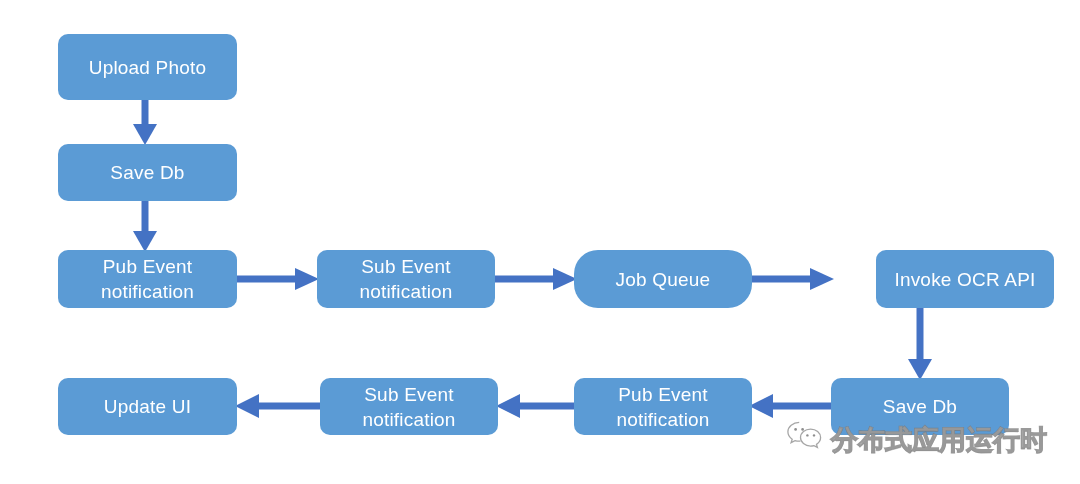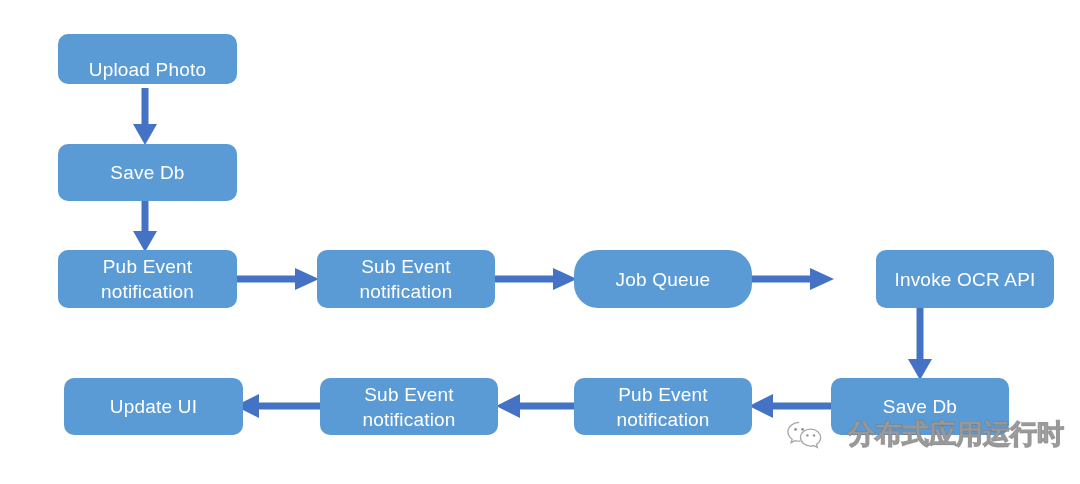--- a/index.html
+++ b/index.html
@@ -42,43 +42,43 @@
     position: absolute;
     z-index: 2;
   }
   .arrow svg { display: block; overflow: visible; }
   
   #watermark {
     position: absolute;
     left: 786px;
     top: 419px;
     display: flex;
-    align-items: flex-start;
-    gap: 24px;
+    align-items: flex-end;
+    gap: 7px;
     z-index: 6;
     pointer-events: none;
   }
   #watermark .wm-text {
     font-size: 27px;
     line-height: 30px;
     font-weight: 700;
     color: rgba(255,255,255,0.92);
     -webkit-text-stroke: 1.2px rgba(120,120,120,0.75);
     text-shadow: 0 1px 0 rgba(120,120,120,0.35);
     font-family: "DejaVu Sans", sans-serif;
     white-space: nowrap;
   }
   #watermark .wm-logo { display: block; }
 </style>
 </head>
 <body>
 
 <div id="canvas">
 
-  <div class="node" style="left:58px;  top:34px;  width:179px; height:50px;align-items:flex-end;">
+  <div class="node" style="left:58px;  top:34px;  width:179px; height:66px;">
     <span class="node-label">Upload Photo</span>
   </div>
 
   <div class="node" style="left:58px;  top:144px; width:179px; height:57px;">
     <span class="node-label">Save Db</span>
   </div>
 
   <div class="node" style="left:58px;  top:250px; width:179px; height:58px;">
     <span class="node-label">Pub Event
 notification</span>
@@ -104,21 +104,21 @@
   <div class="node" style="left:574px; top:378px; width:178px; height:57px;">
     <span class="node-label">Pub Event
 notification</span>
   </div>
 
   <div class="node" style="left:320px; top:378px; width:178px; height:57px;">
     <span class="node-label">Sub Event
 notification</span>
   </div>
 
-  <div class="node" style="left:64px;  top:378px; width:179px; height:57px;">
+  <div class="node" style="left:58px;  top:378px; width:179px; height:57px;">
     <span class="node-label">Update UI</span>
   </div>
 
   <div class="arrow" style="left:130px; top:88px; width:30px; height:60px;">
     <svg width="30" height="60" viewBox="0 0 30 60">
       <line x1="15" y1="0" x2="15" y2="40" stroke="#4472C4" stroke-width="7"></line>
       <polygon points="15,57 3,36 27,36" fill="#4472C4"></polygon>
     </svg>
   </div>
 

